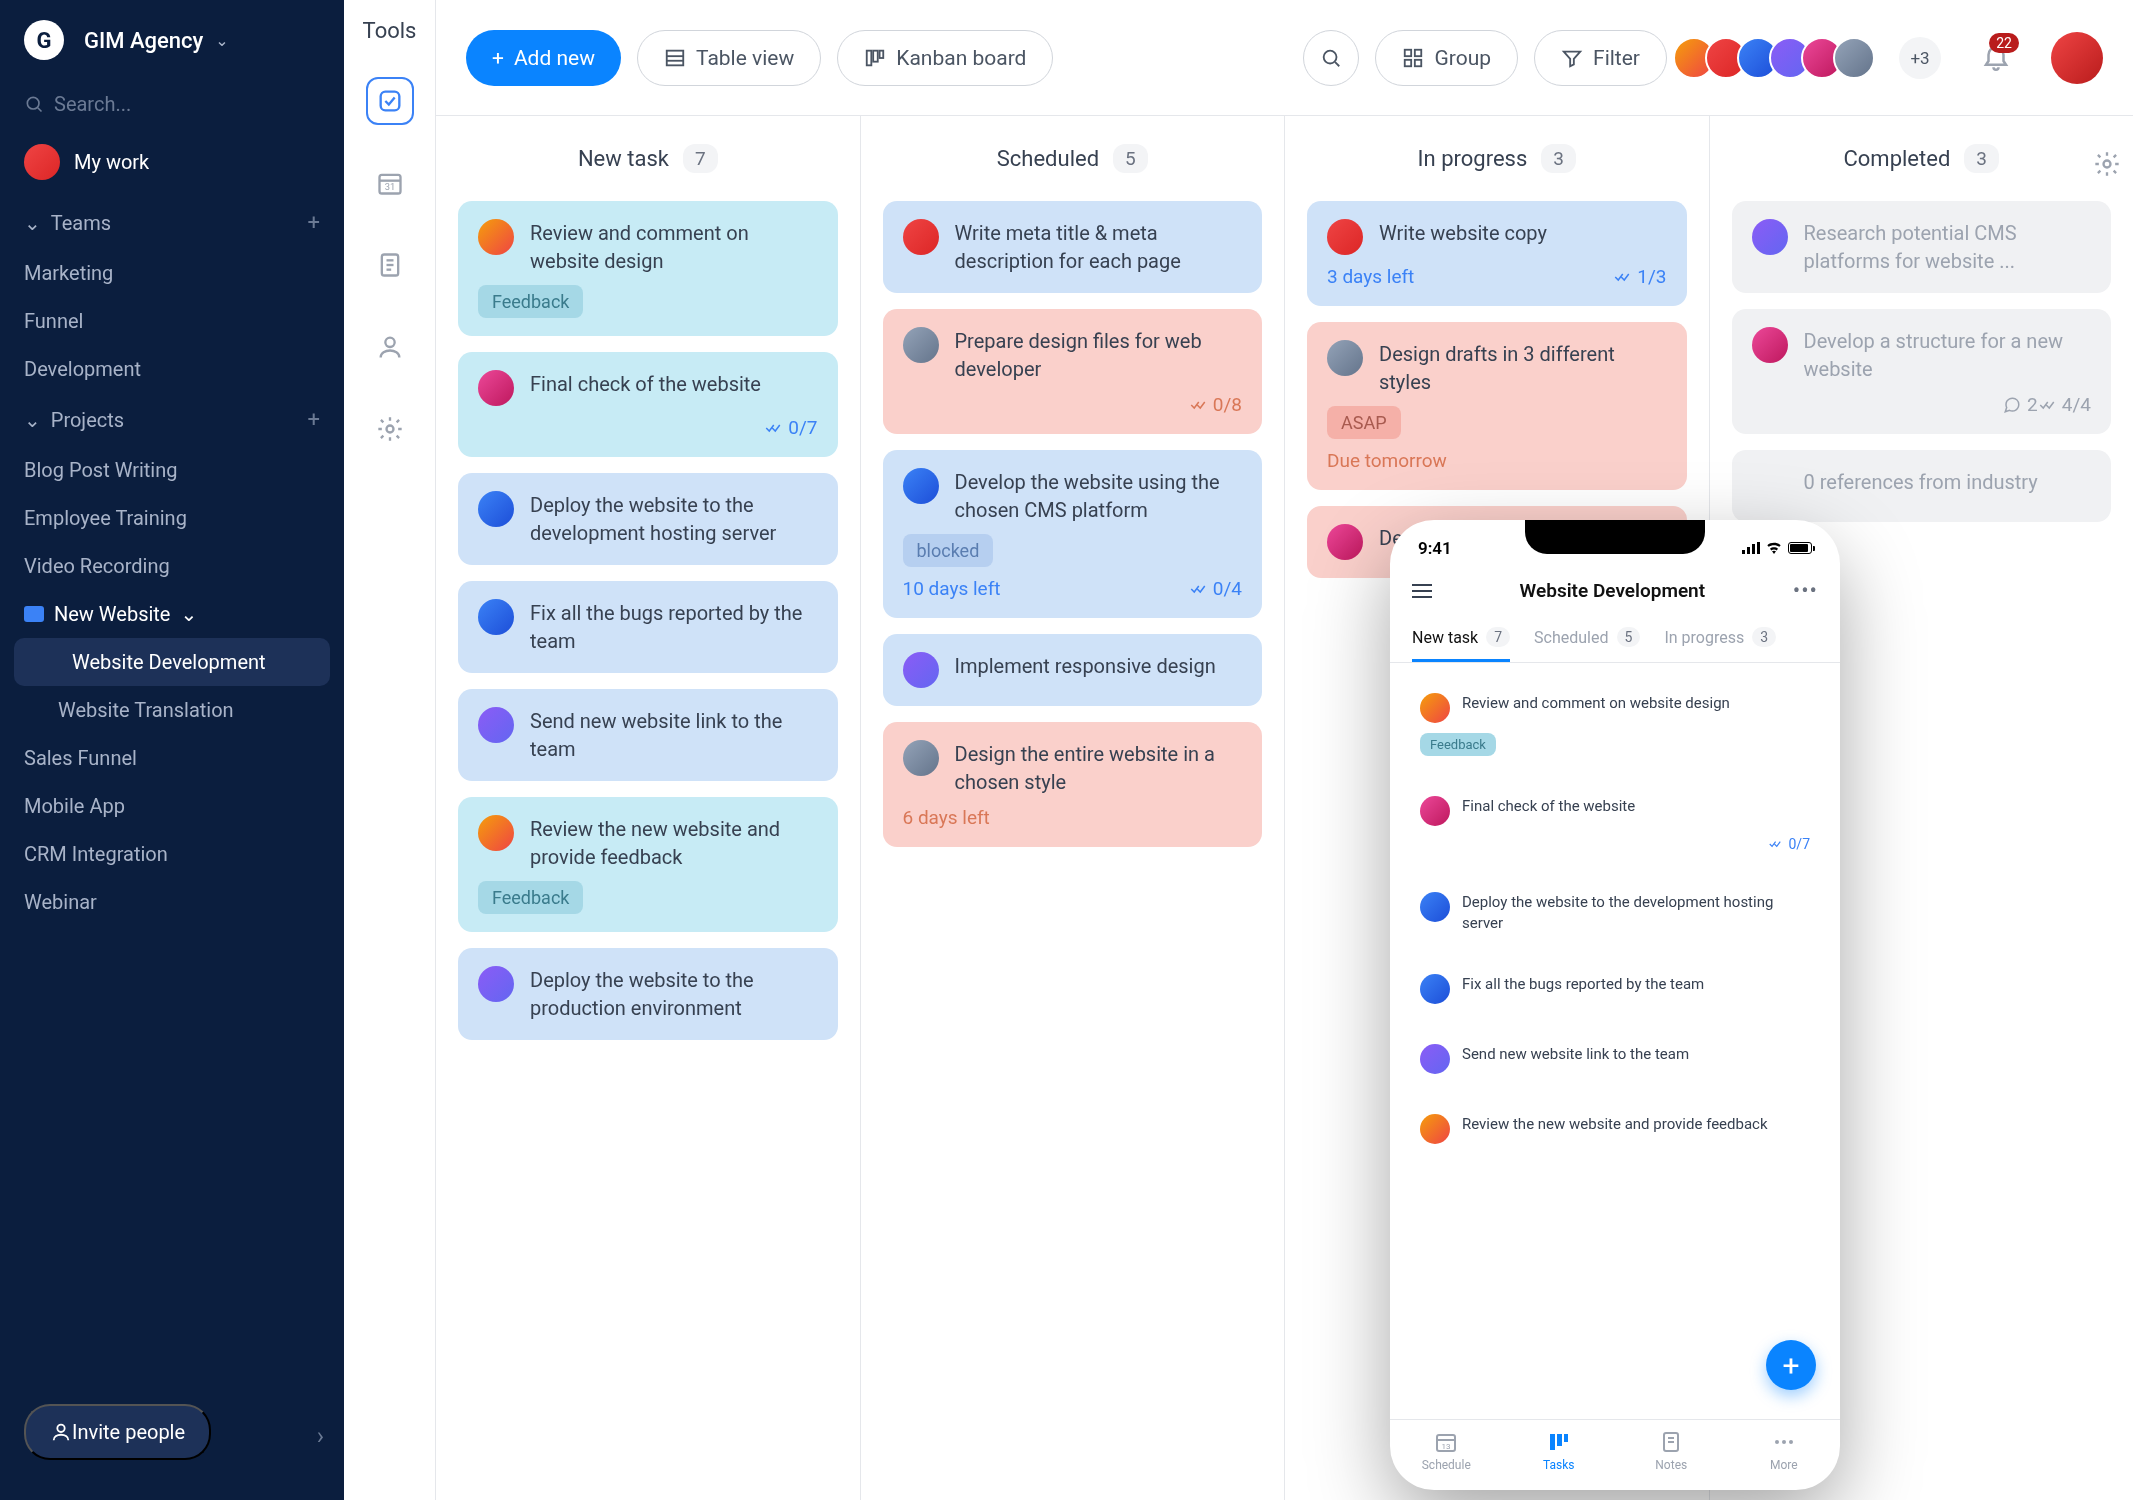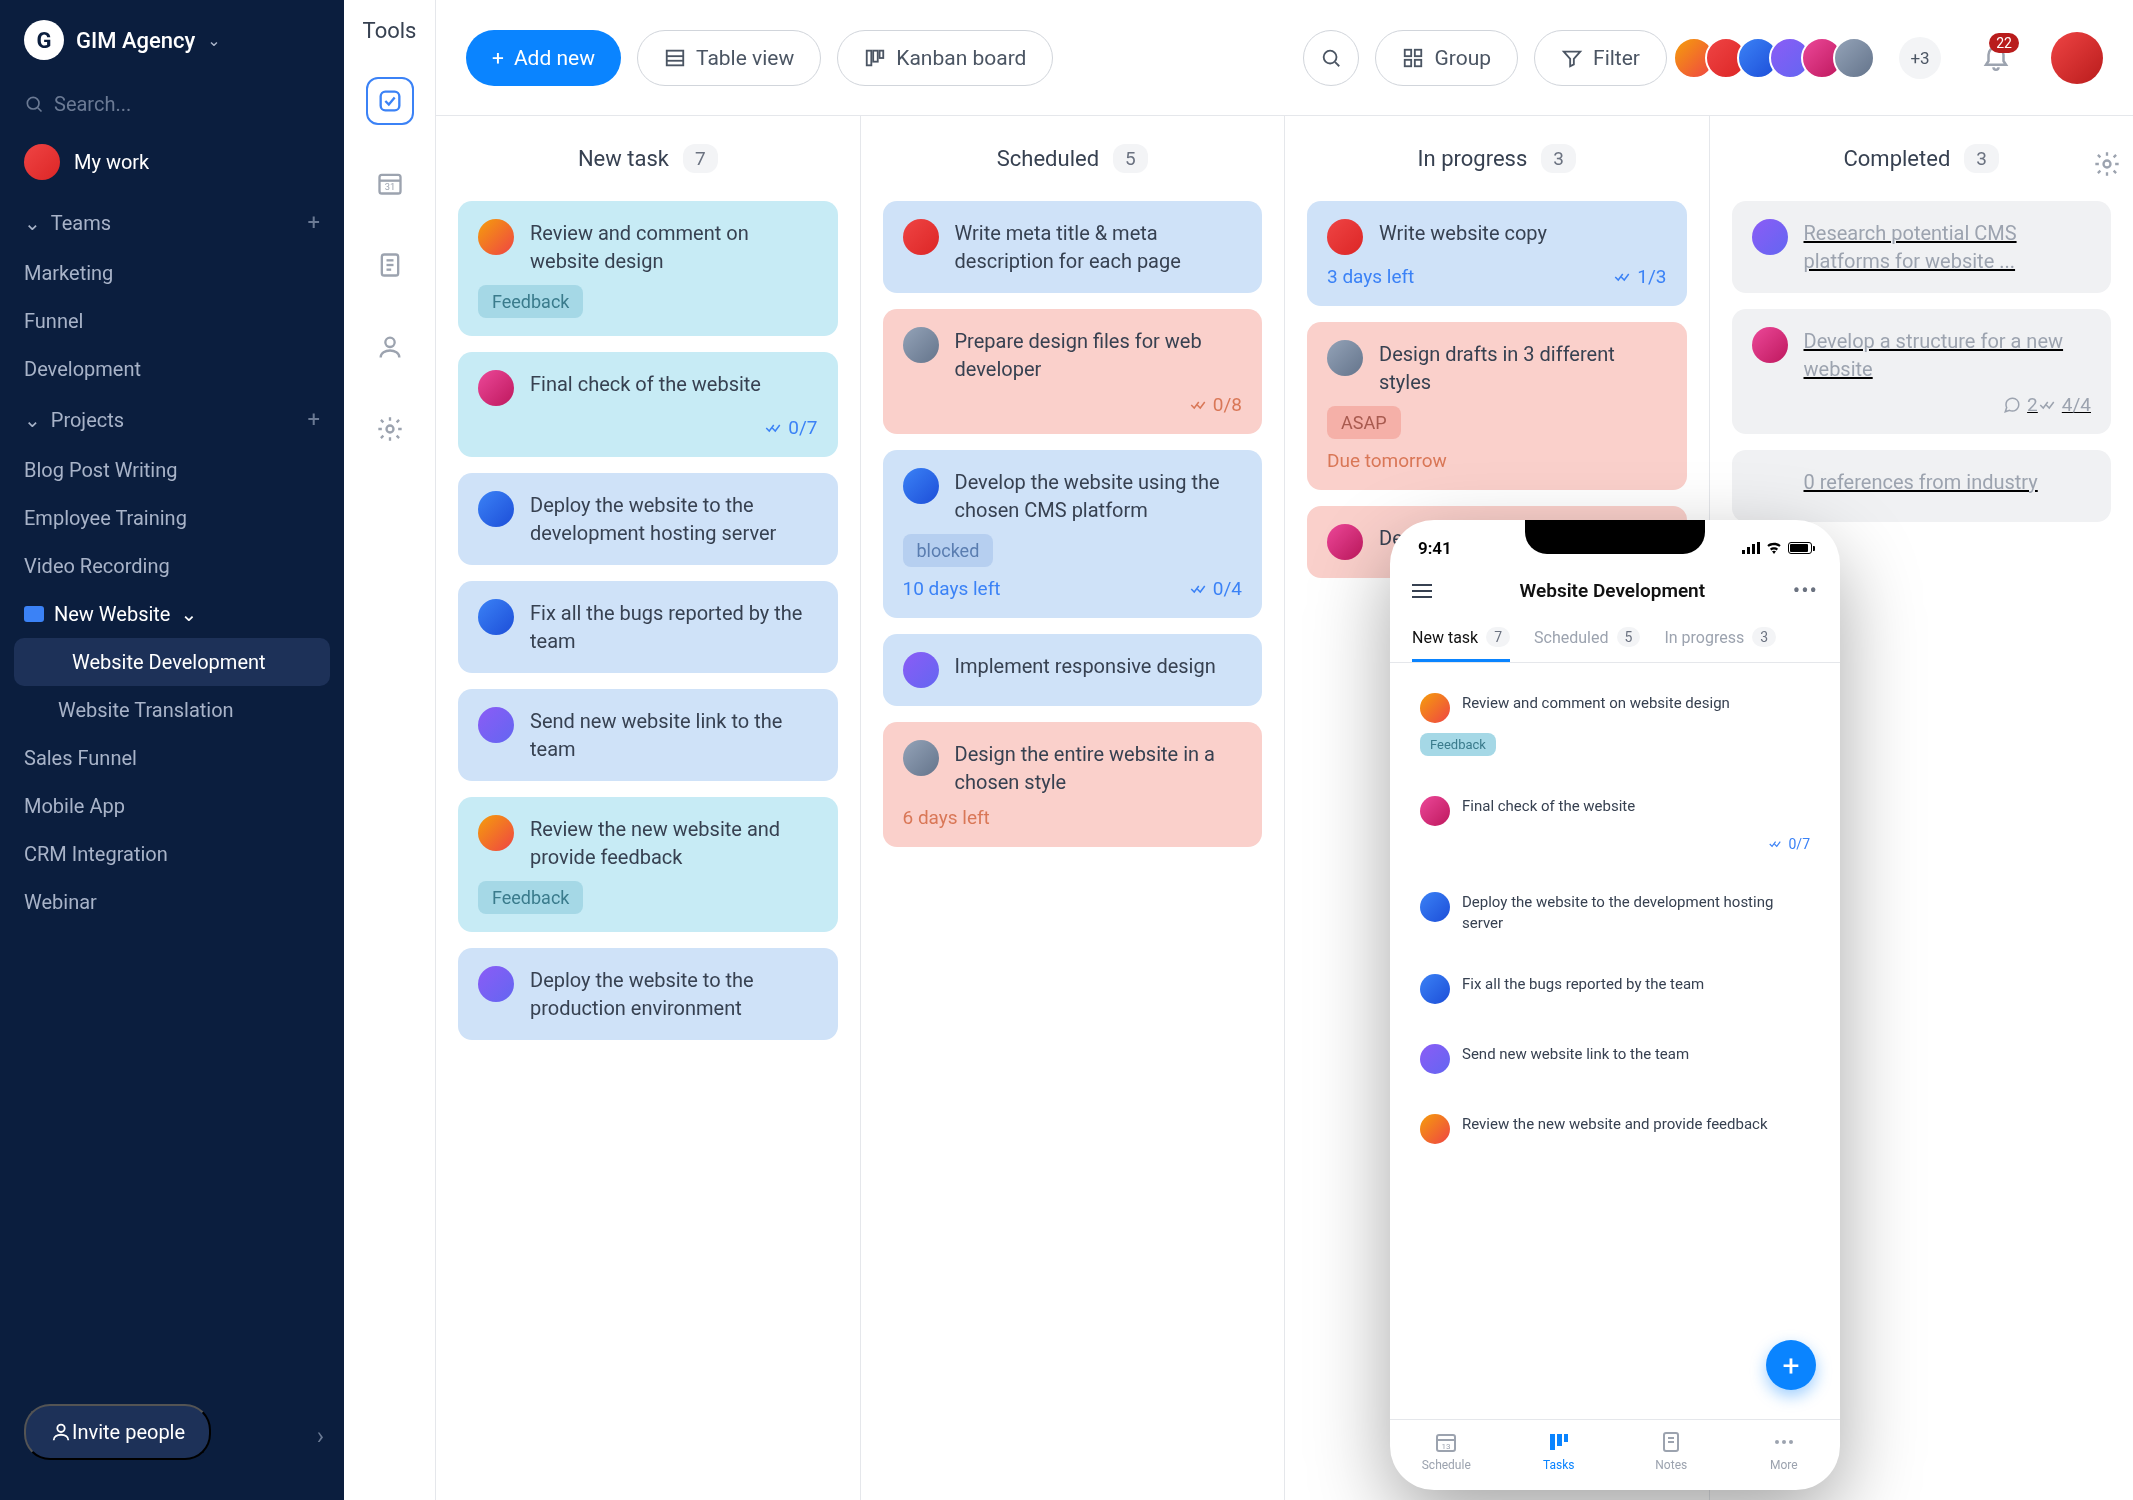--- a/index.html
+++ b/index.html
@@ -2,21 +2,21 @@
 <html><head>
 <meta charset="utf-8">
 <style>
 * { margin:0; padding:0; box-sizing:border-box; font-family:-apple-system,BlinkMacSystemFont,"Segoe UI",Roboto,sans-serif; }
 body { background:#fff; width:2133px; height:1500px; overflow:hidden; position:relative; }
 
 
 .sidebar { position:absolute; left:0; top:0; width:344px; height:100%; background:#0b1e3e; color:#a8b3c8; display:flex; flex-direction:column; }
 .sidebar-header { display:flex; align-items:center; gap:12px; padding:20px 24px; }
 .logo { width:40px; height:40px; border-radius:50%; background:#fff; display:flex; align-items:center; justify-content:center; color:#0b1e3e; font-weight:700; font-size:22px; }
-.agency-name { color:#fff; font-size:22px; font-weight:500; }
+.agency-name { color:#fff; font-size:22px; font-weight:500;margin-left:8px; }
 .chevron-down { color:#a8b3c8; }
 .search-bar { display:flex; align-items:center; gap:10px; padding:12px 24px; color:#6b7a94; font-size:20px; }
 .mywork { display:flex; align-items:center; gap:14px; padding:16px 24px; color:#fff; font-size:20px; }
 .avatar { width:36px; height:36px; border-radius:50%; background:linear-gradient(135deg,#f59e0b,#ef4444); flex-shrink:0; }
 .avatar.a2{background:linear-gradient(135deg,#ef4444,#dc2626);}
 .avatar.a3{background:linear-gradient(135deg,#8b5cf6,#6366f1);}
 .avatar.a4{background:linear-gradient(135deg,#ec4899,#be185d);}
 .avatar.a5{background:linear-gradient(135deg,#3b82f6,#1d4ed8);}
 .avatar.a6{background:linear-gradient(135deg,#94a3b8,#64748b);}
 .section-header { display:flex; align-items:center; justify-content:space-between; padding:14px 24px; font-size:20px; color:#a8b3c8; }
@@ -57,21 +57,21 @@
 .column:last-child { border-right:none; }
 .col-header { display:flex; align-items:center; justify-content:center; gap:14px; padding:28px 0; font-size:22px; color:#374151; }
 .count-badge { background:#f3f4f6; color:#6b7280; border-radius:12px; padding:3px 12px; font-size:19px; }
 .card-list { padding:0 22px; display:flex; flex-direction:column; gap:16px; overflow-y:auto; }
 .card { border-radius:14px; padding:18px 20px; display:flex; flex-direction:column; gap:10px; }
 .card-top { display:flex; gap:16px; align-items:flex-start; }
 .card-title { font-size:20px; color:#374151; line-height:1.4; }
 .card.cyan { background:#c7ebf5; }
 .card.blue { background:#cfe2f8; }
 .card.pink { background:#fad0cb; }
-.card.gray { background:#f0f1f3;text-decoration:underline; }
+.card.gray { background:#f0f1f3; }
 .tag { display:inline-block; border-radius:8px; padding:6px 14px; font-size:18px; width:fit-content; }
 .tag.feedback { background:#a5d8e6; color:#3a7b8c; }
 .tag.blocked { background:#b6cff0; color:#5a7db0; }
 .tag.asap { background:#f5b0a8; color:#a85a4f; }
 .card-footer { display:flex; justify-content:space-between; font-size:19px; color:#6b7280; }
 .card.cyan .card-footer, .card.blue .card-footer { color:#3b82f6; }
 .card.pink .card-footer { color:#d97757; }
 .card-footer.right-only { justify-content:flex-end; }
 .gear-right { position:absolute; right:12px; top:150px; color:#9ca3af; }
 .check-count { display:flex; align-items:center; gap:6px; }

